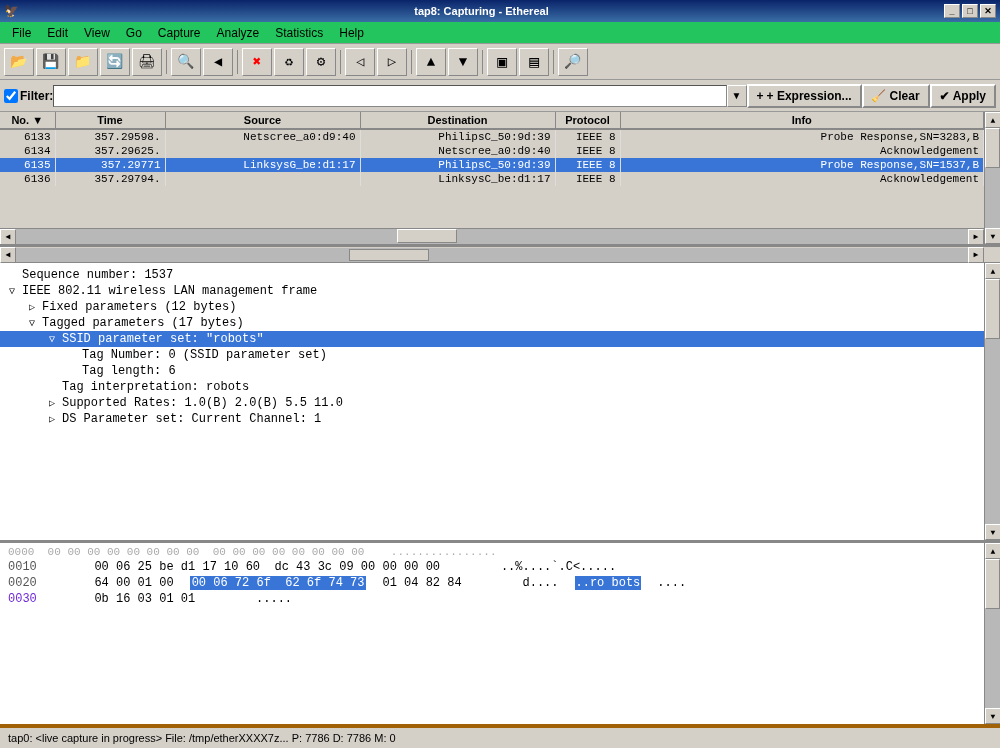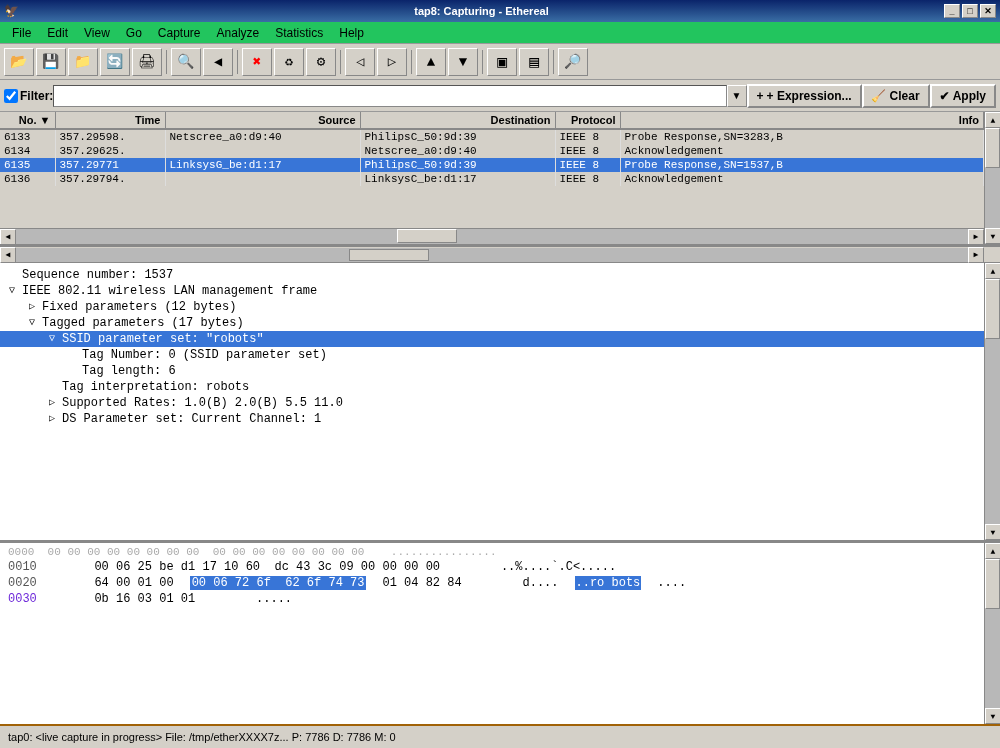--- a/index.html
+++ b/index.html
@@ -169,44 +169,45 @@
       width: 100%;
       border-collapse: collapse;
       font-family: 'Courier New', monospace;
       font-size: 11px;
     }
     .packet-table th {
       background: #d4d0c8;
       border-right: 1px solid #888;
       border-bottom: 2px solid #888;
       padding: 2px 4px;
-      text-align: right;
+      text-align: center;
       font-family: Arial, sans-serif;
       font-size: 11px;
       font-weight: bold;
       position: sticky;
       top: 0;
       cursor: pointer;
     }
     .packet-table td {
       padding: 1px 4px;
       border-right: 1px solid #ddd;
       white-space: nowrap;
       overflow: hidden;
       max-width: 0;
+      text-align: right;
     }
     .packet-row-selected {
       background: #3875d7 !important;
       color: white !important;
     }
     .packet-row-selected td { color: white; }
     .detail-line {
       padding: 1px 6px;
       display: flex;
-      align-items: flex-start;
+      align-items: center;
       gap: 4px;
       white-space: nowrap;
       overflow: hidden;
     }
     .detail-line.selected {
       background: #3875d7;
       color: white;
     }
     .detail-expand {
       cursor: pointer;
@@ -291,21 +292,21 @@
       background: #d4d0c8;
       border: 1px solid #888;
       border-top-color: #fff;
       border-left-color: #fff;
       cursor: pointer;
     }
 
     
     .status-bar {
       background: #d4d0c8;
-      border-top: 2px solid #a16207;
+      border-top: 4px solid #a16207;
       height: 24px;
       display: flex;
       align-items: center;
       padding: 0 8px;
       font-family: Arial, sans-serif;
       font-size: 11px;
     }
 
     .pane-wrapper {
       position: relative;

